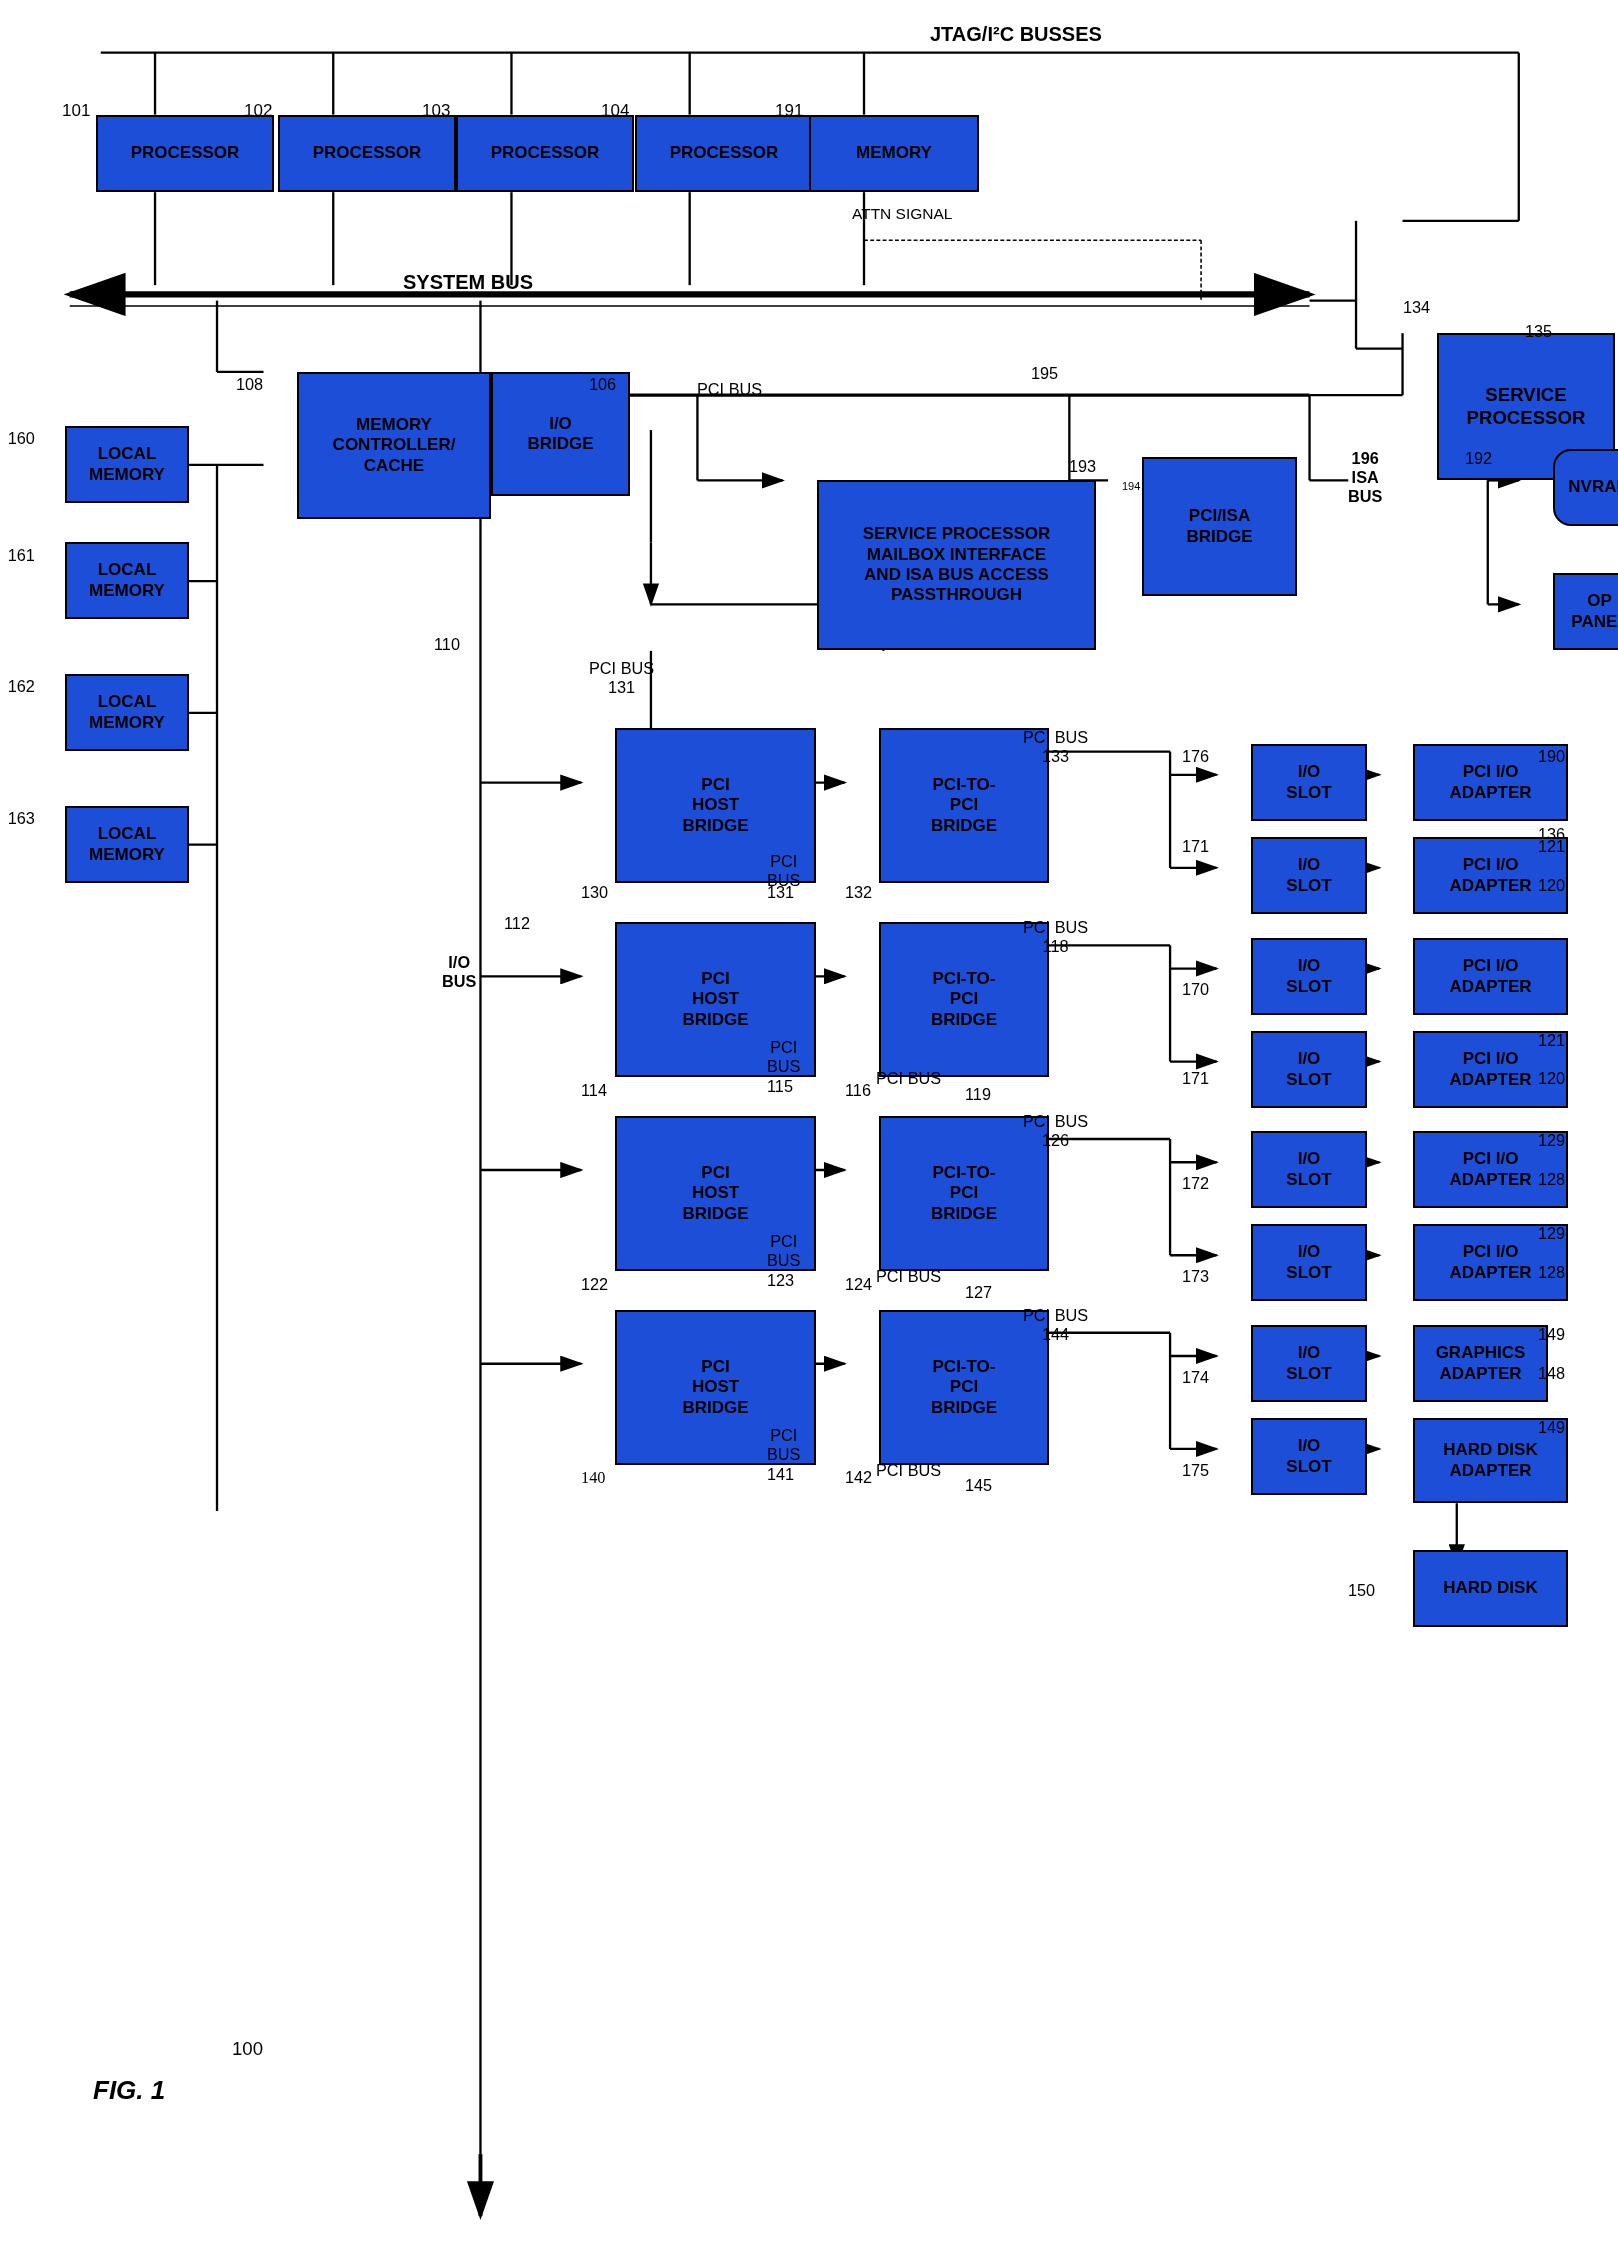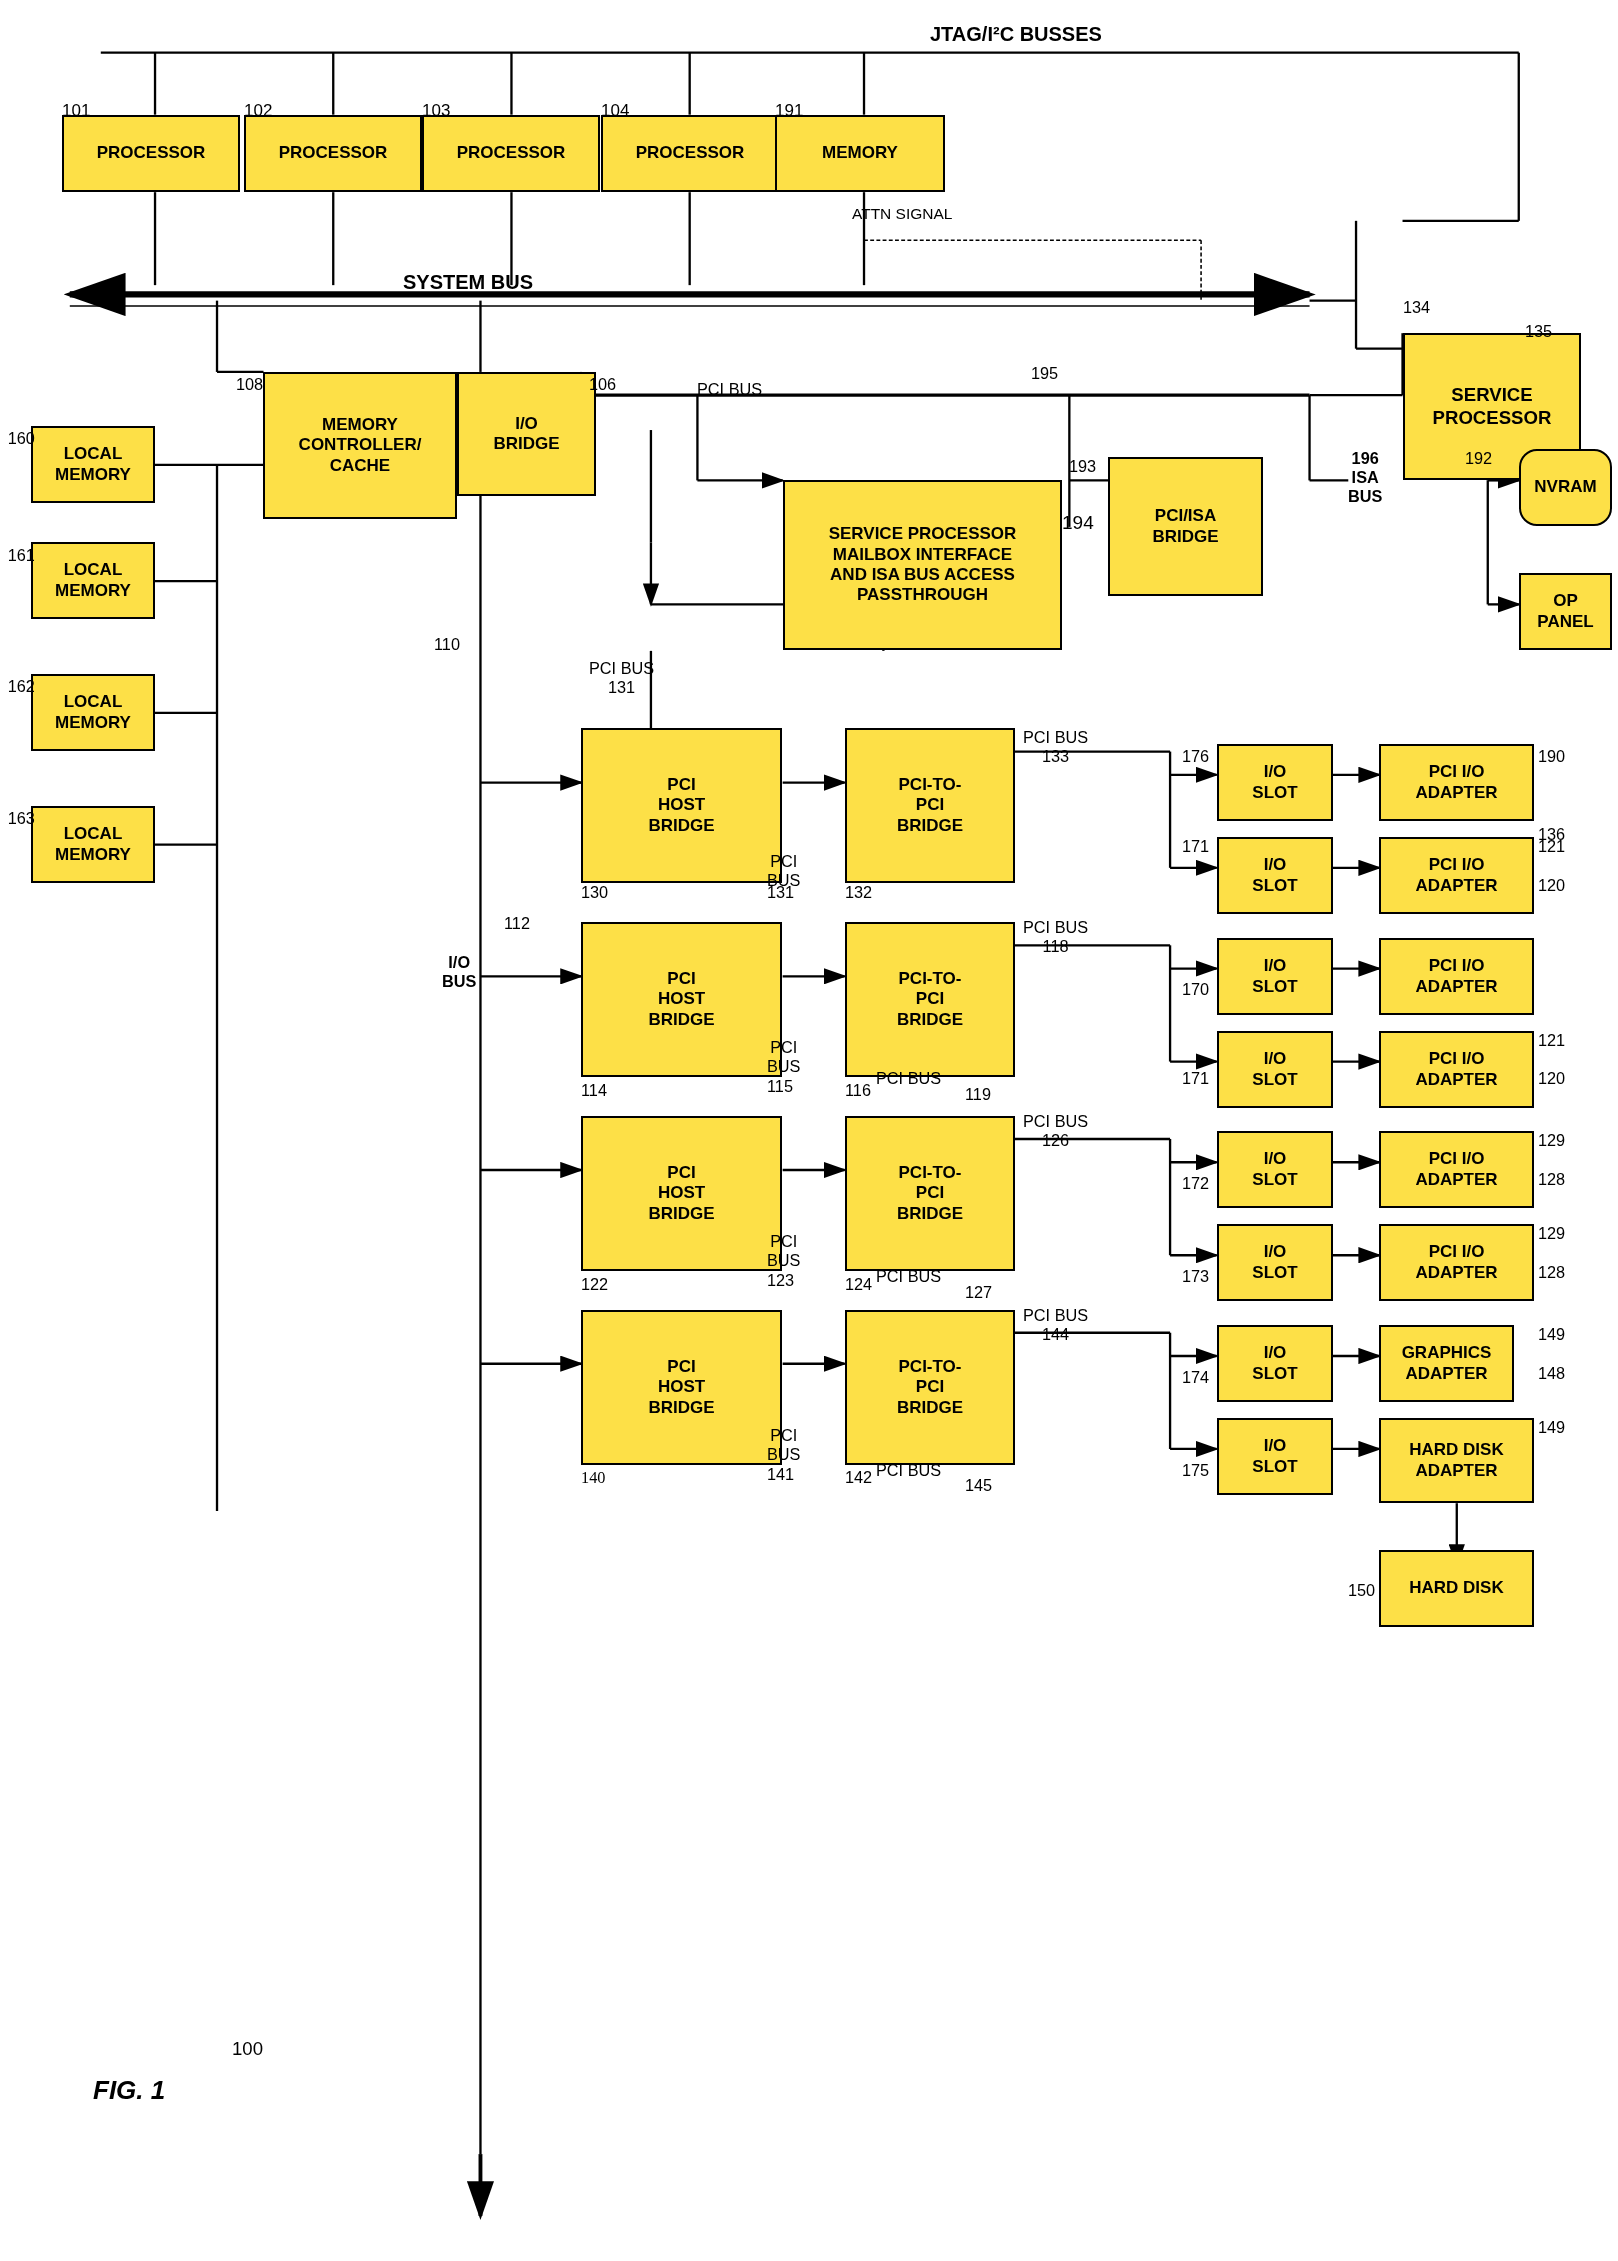--- a/index.html
+++ b/index.html
@@ -13,28 +13,29 @@
     }
     .diagram {
       position: absolute;
       top: 0; left: 0;
       width: 1618px;
       height: 2261px;
     }
     .box {
       position: absolute;
       border: 2.3px solid #000;
-      background: #fde047;
+      background: #1d4ed8;
       display: flex;
       align-items: center;
       justify-content: center;
       text-align: center;
       font-size: 17px;
       font-weight: bold;
       line-height: 1.2;
+      margin-left: 34px;
     }
     .label {
       position: absolute;
       font-size: 16.3px;
       font-weight: normal;
       background: transparent;
       text-align: center;
     }
     .label-bold {
       position: absolute;
@@ -289,21 +290,21 @@
 BRIDGE</span>
   </div>
   <div class="label" style="top:457px; left:1069px; font-size:16.3px;">193</div>
 
   <div class="box" style="left:783px; top:480px; width:279px; height:170px; font-size:17px;">
     <span style="white-space:pre-line; text-align:center;">SERVICE PROCESSOR
 MAILBOX INTERFACE
 AND ISA BUS ACCESS
 PASSTHROUGH</span>
   </div>
-  <div class="label" style="top:480px; left:1062px; font-size:19px;margin-top:32px;">194</div>
+  <div class="label" style="top:480px; left:1122px; font-size:11px;">194</div>
 
   <div class="label" style="top:659px; left:589px; font-size:16.3px;">PCI BUS<br>131</div>
 
   <div class="box" style="left:31px; top:426px; width:124px; height:77px; font-size:17px;">
     <span style="white-space:pre-line;">LOCAL
 MEMORY</span>
   </div>
   <div class="label" style="top:429px; left:7.7px; font-size:16.3px;">160</div>
 
   <div class="box" style="left:31px; top:542px; width:124px; height:77px; font-size:17px;">

